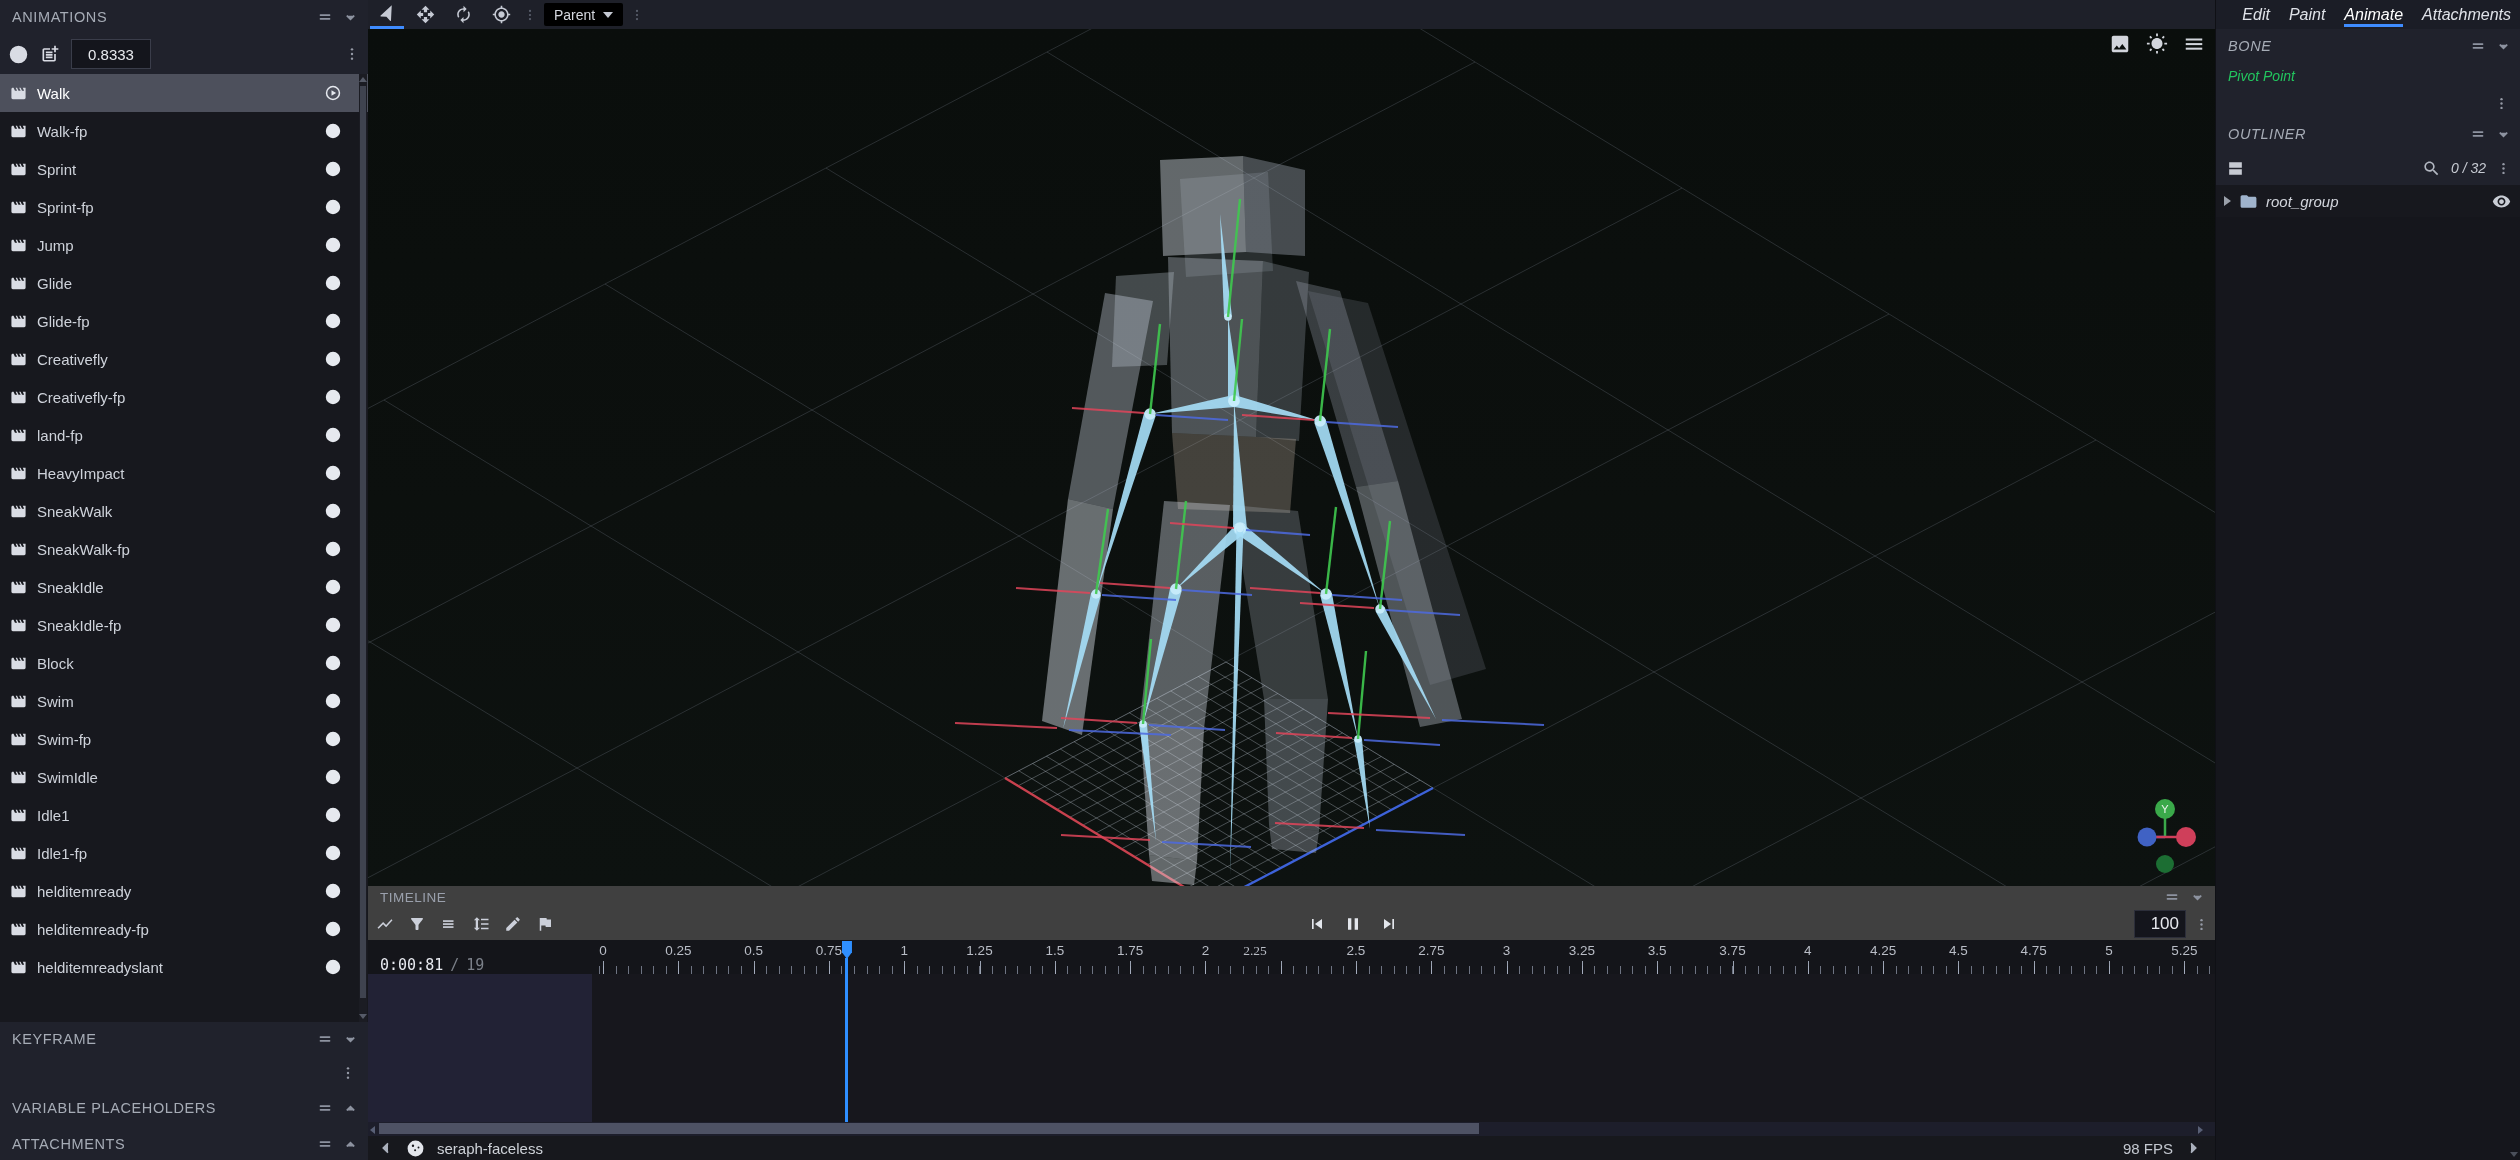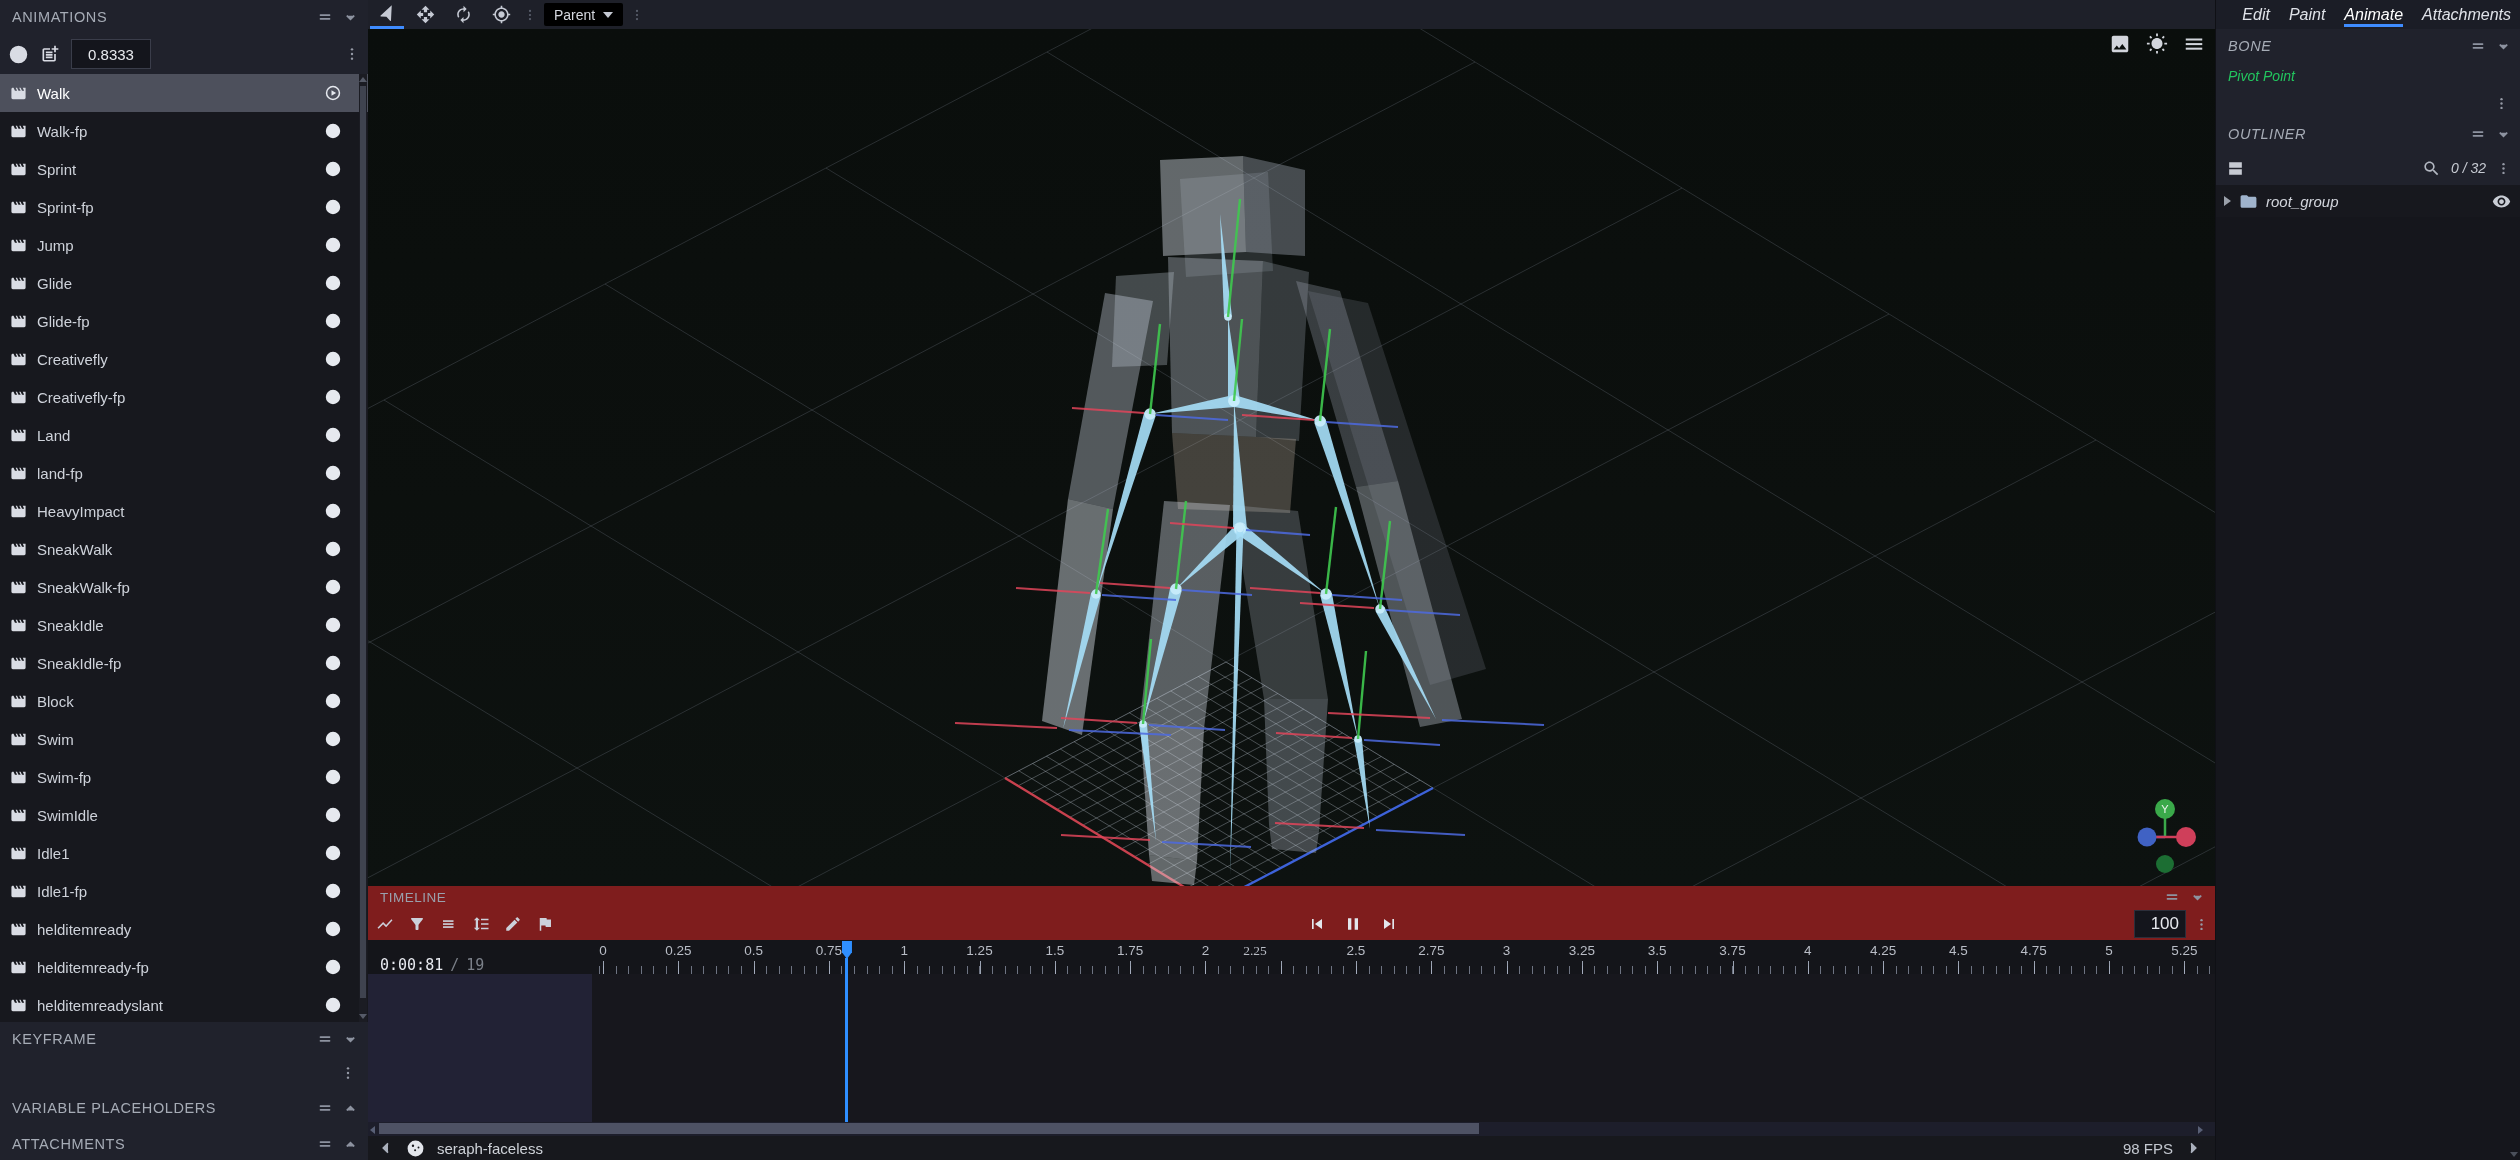--- a/index.html
+++ b/index.html
@@ -30,21 +30,21 @@
   .center{position:absolute;left:368px;top:0;width:1847px;height:1160px;}
   .main-toolbar{position:absolute;left:0;top:0;width:100%;height:29px;background:#1e2029;display:flex;align-items:center;border-bottom:1px solid #0f1015;}
   .tool-btn{position:relative;width:38px;height:29px;display:flex;align-items:center;justify-content:center;color:#c6cad4;}
   .tool-btn.active::after{content:"";position:absolute;left:2px;right:2px;bottom:0;height:3px;background:var(--accent);}
   .tb-sep{width:20px;display:flex;justify-content:center;color:#5a5f6c;}
   .parent-btn{height:23px;margin-left:4px;background:#000000;border-radius:2px;display:flex;align-items:center;gap:8px;padding:0 10px;color:#d4d7de;font-size:14px;}
   .parent-btn .caret{width:0;height:0;border-left:5px solid transparent;border-right:5px solid transparent;border-top:6px solid #c4c8d2;}
   .viewport{position:absolute;left:0;top:29px;width:1847px;height:857px;background:linear-gradient(180deg,#0a0e0c 0%,#0c100e 55%,#0d1210 100%);overflow:hidden;}
   .vp-icons{position:absolute;top:4px;right:10px;display:flex;align-items:center;gap:15px;color:#d2d5dc;z-index:5;}
   
-  .timeline{position:absolute;left:0;top:886px;width:1847px;height:236px;background:#7f1d1d;}
+  .timeline{position:absolute;left:0;top:886px;width:1847px;height:236px;background:#404040;}
   .tl-head{display:flex;align-items:center;height:22px;padding:0 10px 0 12px;color:#9aa0ac;font-size:13.5px;letter-spacing:.5px;}
   .tl-head .hicons{margin-left:auto;display:flex;align-items:center;gap:10px;color:#8d93a0;}
   .tl-toolbar{position:relative;height:32px;display:flex;align-items:center;padding-left:8px;gap:14px;color:#ccd0da;}
   .tl-playback{position:absolute;left:calc(50% + 61px);transform:translateX(-50%);display:flex;align-items:center;gap:16px;color:#e3e6ec;}
   .tl-right{position:absolute;right:6px;display:flex;align-items:center;gap:8px;}
   .tl-zoom{width:42px;height:24px;background:#14151c;border:1px solid #2c2e3a;color:#e6e8ee;font-size:17px;text-align:right;padding-right:6px;font-family:"Liberation Sans",sans-serif;outline:none;}
   .tl-ruler-row{position:relative;height:34px;background:#14151a;}
   .tl-time{position:absolute;left:0;top:0;width:224px;height:100%;display:flex;align-items:flex-end;padding-left:12px;gap:7px;font-family:"DejaVu Sans Mono",monospace;font-size:15px;color:#e8eaf0;}
   .tl-time .total{color:#7b8089;}
   .tl-time .slash{color:#7b8089;}
@@ -231,33 +231,20 @@
             </svg>
           </span>
   </div>
         <div class="arow">
     <span class="mov">
             <svg class="ic" width="17" height="17" viewBox="0 0 24 24">
               <path d="M18 4l2 4h-3l-2-4h-2l2 4h-3l-2-4H8l2 4H7L5 4H4c-1.1 0-2 .9-2 2v12c0 1.1.9 2 2 2h16c1.1 0 2-.9 2-2V4h-4z"></path>
             </svg>
           </span>
     <span class="lbl">Creativefly-fp</span>
-    <span class="ring">
-            <svg class="ic" width="18" height="18" viewBox="0 0 24 24" fill="none" stroke="currentColor" stroke-width="2">
-              <circle cx="12" cy="12" r="8.6"></circle>
-            </svg>
-          </span>
-  </div>
-        <div class="arow">
-    <span class="mov">
-            <svg class="ic" width="17" height="17" viewBox="0 0 24 24">
-              <path d="M18 4l2 4h-3l-2-4h-2l2 4h-3l-2-4H8l2 4H7L5 4H4c-1.1 0-2 .9-2 2v12c0 1.1.9 2 2 2h16c1.1 0 2-.9 2-2V4h-4z"></path>
-            </svg>
-          </span>
-    <span class="lbl">Land</span>
     <span class="ring">
             <svg class="ic" width="18" height="18" viewBox="0 0 24 24" fill="none" stroke="currentColor" stroke-width="2">
               <circle cx="12" cy="12" r="8.6"></circle>
             </svg>
           </span>
   </div>
         <div class="arow">
     <span class="mov">
             <svg class="ic" width="17" height="17" viewBox="0 0 24 24">
               <path d="M18 4l2 4h-3l-2-4h-2l2 4h-3l-2-4H8l2 4H7L5 4H4c-1.1 0-2 .9-2 2v12c0 1.1.9 2 2 2h16c1.1 0 2-.9 2-2V4h-4z"></path>

